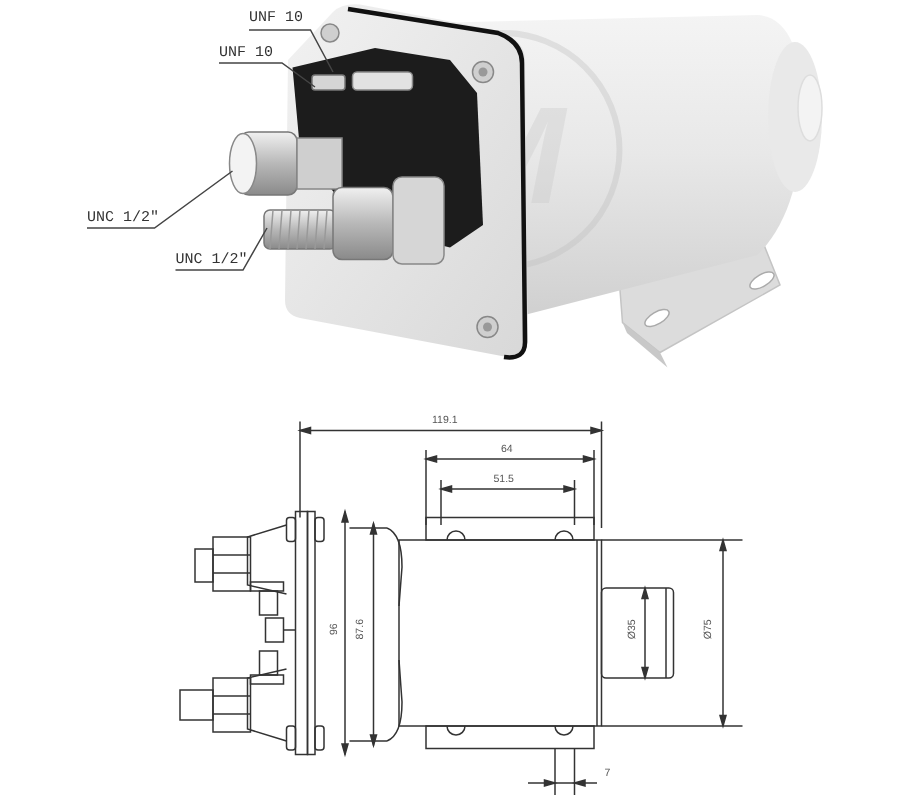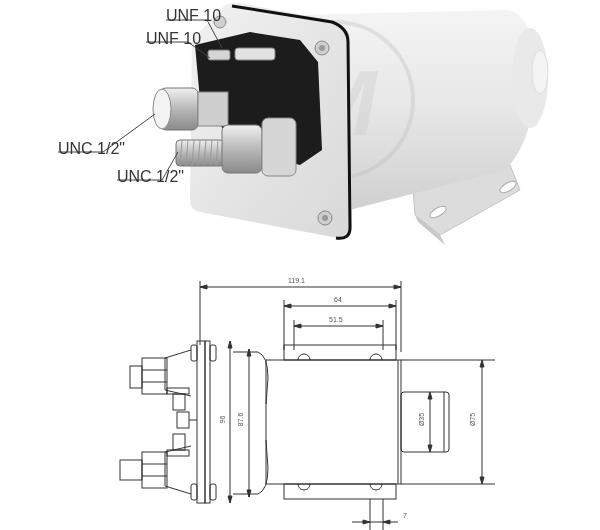--- a/index.html
+++ b/index.html
@@ -1,18 +1,18 @@
 <!DOCTYPE html>
 <html><head>
 <meta charset="utf-8">
 <style>
   html, body { margin:0; padding:0; background:#ffffff; }
   body { width:600px; height:530px; position:relative; overflow:hidden; font-family:"Liberation Sans", sans-serif; }
   .stage { position:absolute; left:0; top:0; width:600px; height:530px; }
-  .lbl { position:absolute; font-family:Liberation Sans, sans-serif; font-size:16px; color:#333; white-space:nowrap; line-height:1; }
+  .lbl { position:absolute; font-family:Liberation Mono, monospace; font-size:10px; color:#333; white-space:nowrap; line-height:1; }
   .dim { position:absolute; font-family:"Liberation Sans", sans-serif; font-size:7px; color:#555; white-space:nowrap; line-height:1; }
   .vert { transform:rotate(-90deg); transform-origin:center center; }
   svg { position:absolute; left:0; top:0; }
 </style>
 </head>
 <body>
 
 <div class="stage">
 
   <svg width="600" height="260">

